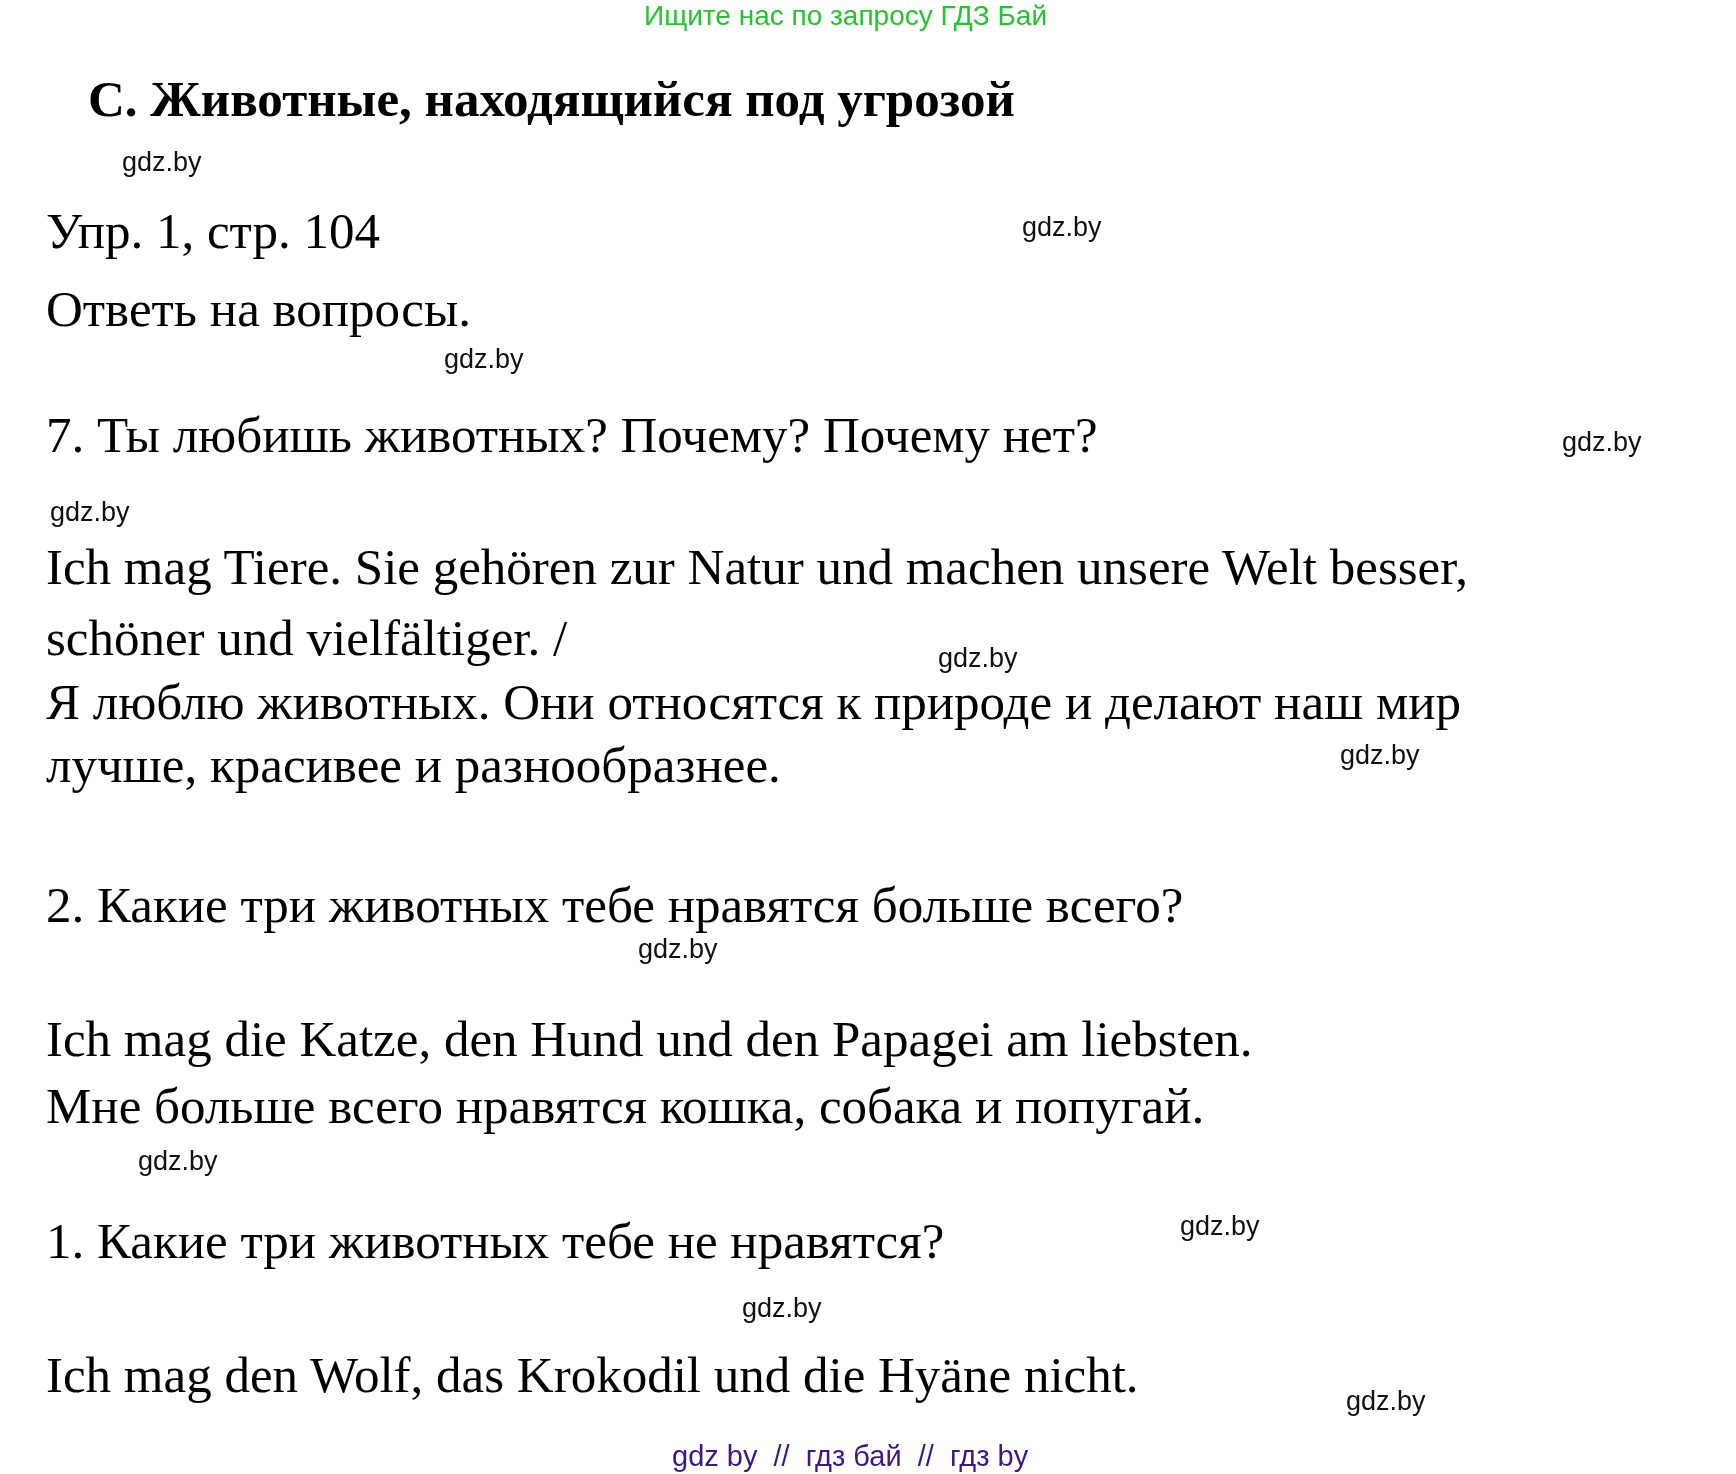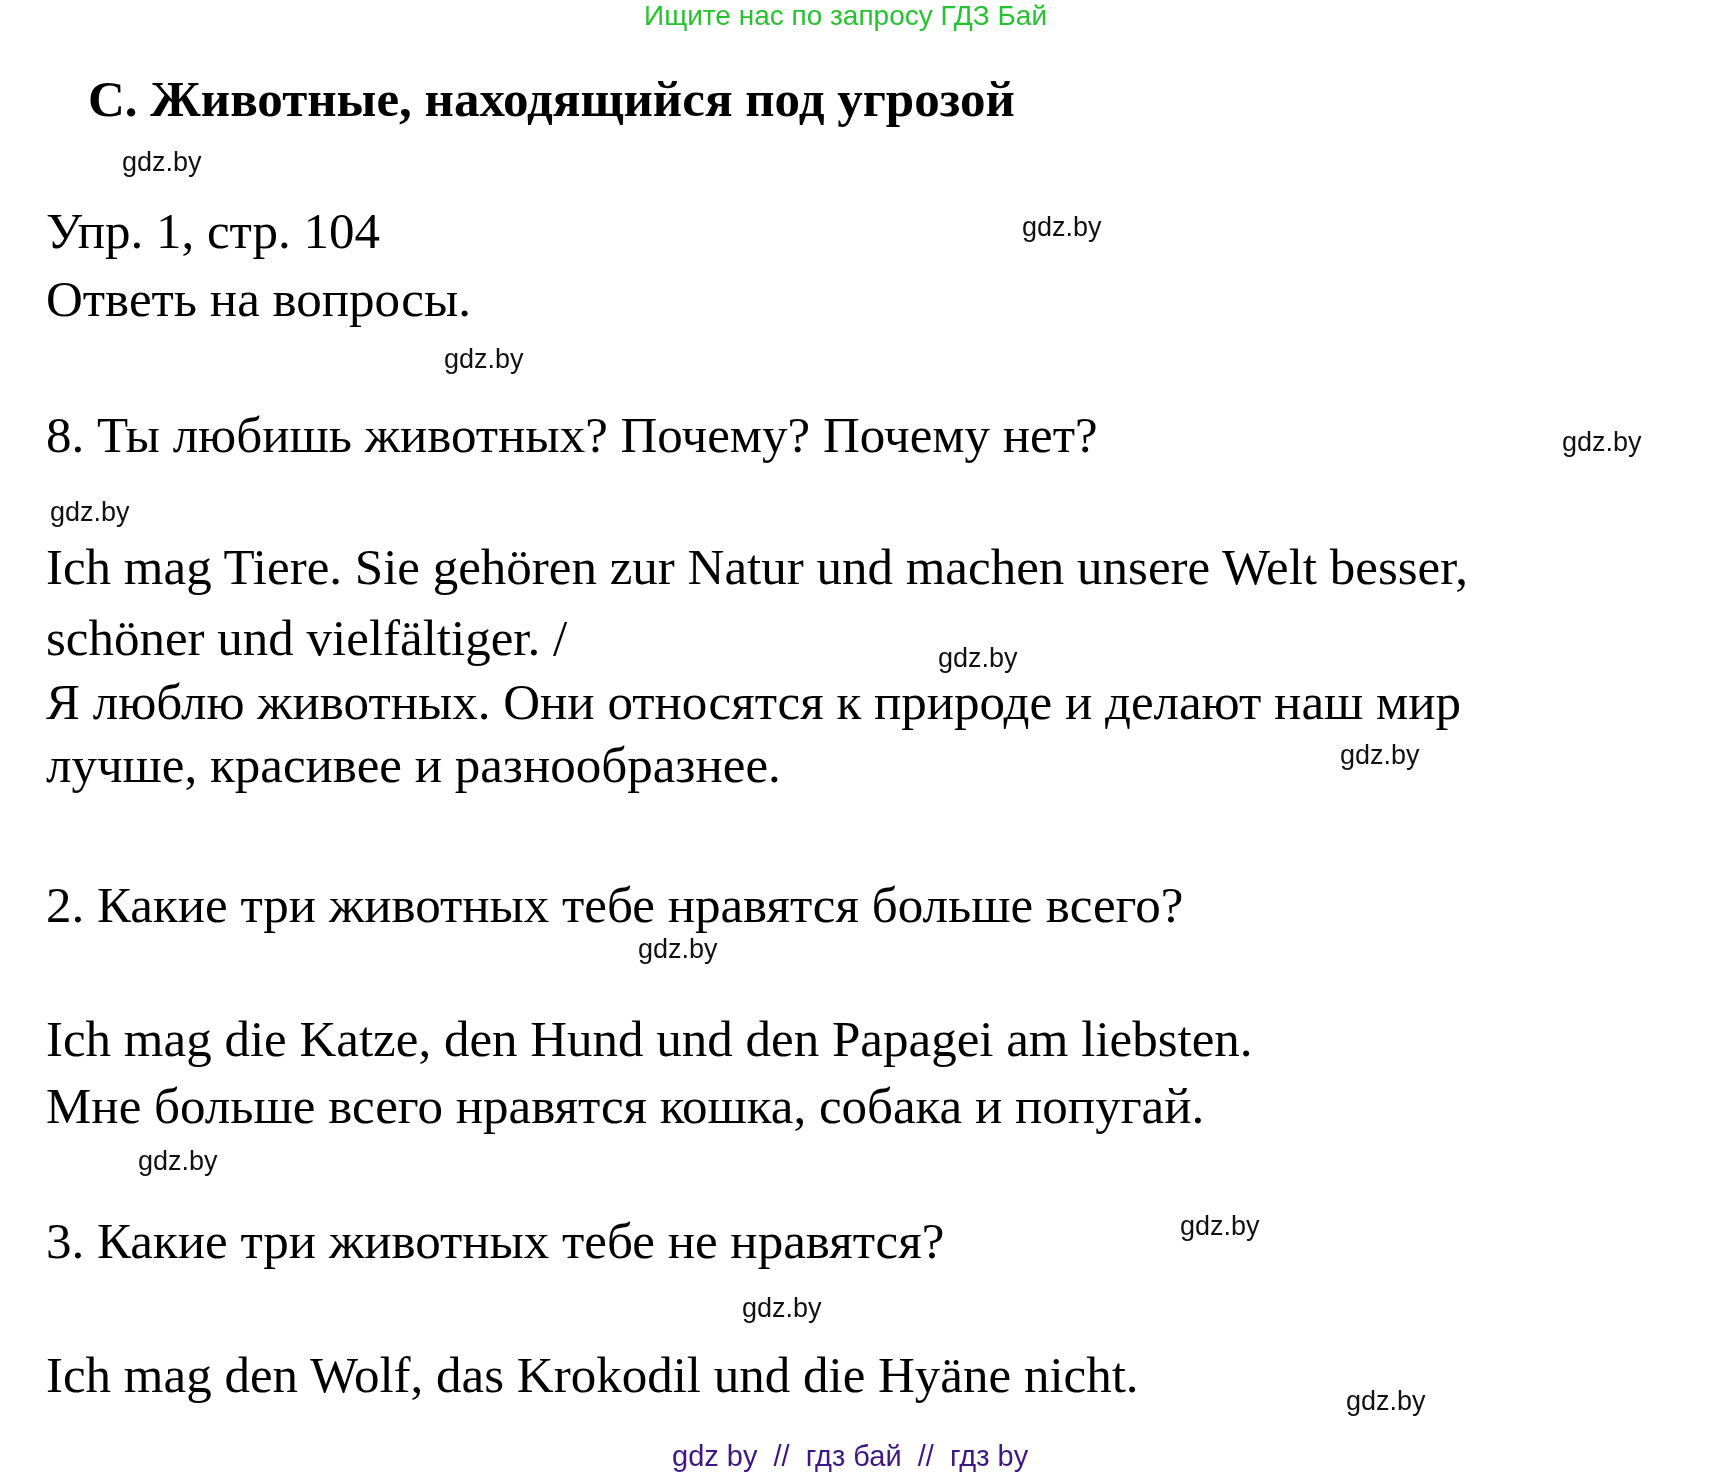--- a/index.html
+++ b/index.html
@@ -16,38 +16,38 @@
 </head>
 <body>
 
 <div class="abs sans top-note" style="left:644px; top:0px;">Ищите нас по запросу ГДЗ Бай</div>
 
 <div class="abs serif title" style="left:46px; top:70px;">C. Животные, находящийся под угрозой</div>
 <div class="abs sans wm" style="left:122px; top:147px;">gdz.by</div>
 
 <div class="abs serif big" style="left:46px; top:202px;">Упр. 1, стр. 104</div>
 <div class="abs sans wm" style="left:1022px; top:212px;">gdz.by</div>
-<div class="abs serif big" style="left:46px; top:270px;">Ответь на вопросы.</div>
+<div class="abs serif big" style="left:46px; top:280px;">Ответь на вопросы.</div>
 <div class="abs sans wm" style="left:444px; top:344px;">gdz.by</div>
 
-<div class="abs serif big" style="left:46px; top:406px;">8. Ты любишь животных? Почему? Почему нет?</div>
+<div class="abs serif big" style="left:46px; top:406px;">7. Ты любишь животных? Почему? Почему нет?</div>
 <div class="abs sans wm" style="left:1562px; top:427px;">gdz.by</div>
 <div class="abs sans wm" style="left:50px; top:497px;">gdz.by</div>
 <div class="abs serif big" style="left:46px; top:538px;">Ich mag Tiere. Sie gehören zur Natur und machen unsere Welt besser,</div>
 <div class="abs serif big" style="left:46px; top:609px;">schöner und vielfältiger. /</div>
 <div class="abs sans wm" style="left:938px; top:643px;">gdz.by</div>
 <div class="abs serif big" style="left:46px; top:673px;">Я люблю животных. Они относятся к природе и делают наш мир</div>
 <div class="abs sans wm" style="left:1340px; top:740px;">gdz.by</div>
 <div class="abs serif big" style="left:46px; top:736px;">лучше, красивее и разнообразнее.</div>
 
 <div class="abs serif big" style="left:46px; top:876px;text-align:center;">2. Какие три животных тебе нравятся больше всего?</div>
 <div class="abs sans wm" style="left:638px; top:934px;">gdz.by</div>
 <div class="abs serif big" style="left:46px; top:1010px;">Ich mag die Katze, den Hund und den Papagei am liebsten.</div>
 <div class="abs serif big" style="left:46px; top:1077px;">Мне больше всего нравятся кошка, собака и попугай.</div>
 <div class="abs sans wm" style="left:138px; top:1146px;">gdz.by</div>
 
 <div class="abs sans wm" style="left:1180px; top:1211px;">gdz.by</div>
-<div class="abs serif big" style="left:46px; top:1212px;">3. Какие три животных тебе не нравятся?</div>
+<div class="abs serif big" style="left:46px; top:1212px;">1. Какие три животных тебе не нравятся?</div>
 <div class="abs sans wm" style="left:742px; top:1293px;">gdz.by</div>
 <div class="abs serif big" style="left:46px; top:1346px;">Ich mag den Wolf, das Krokodil und die Hyäne nicht.</div>
 <div class="abs sans wm" style="left:1346px; top:1386px;">gdz.by</div>
 
 <div class="abs sans footer" style="left:672px; top:1440px; white-space:pre;">gdz by  //  гдз бай  //  гдз by</div>
 
 </body></html>

